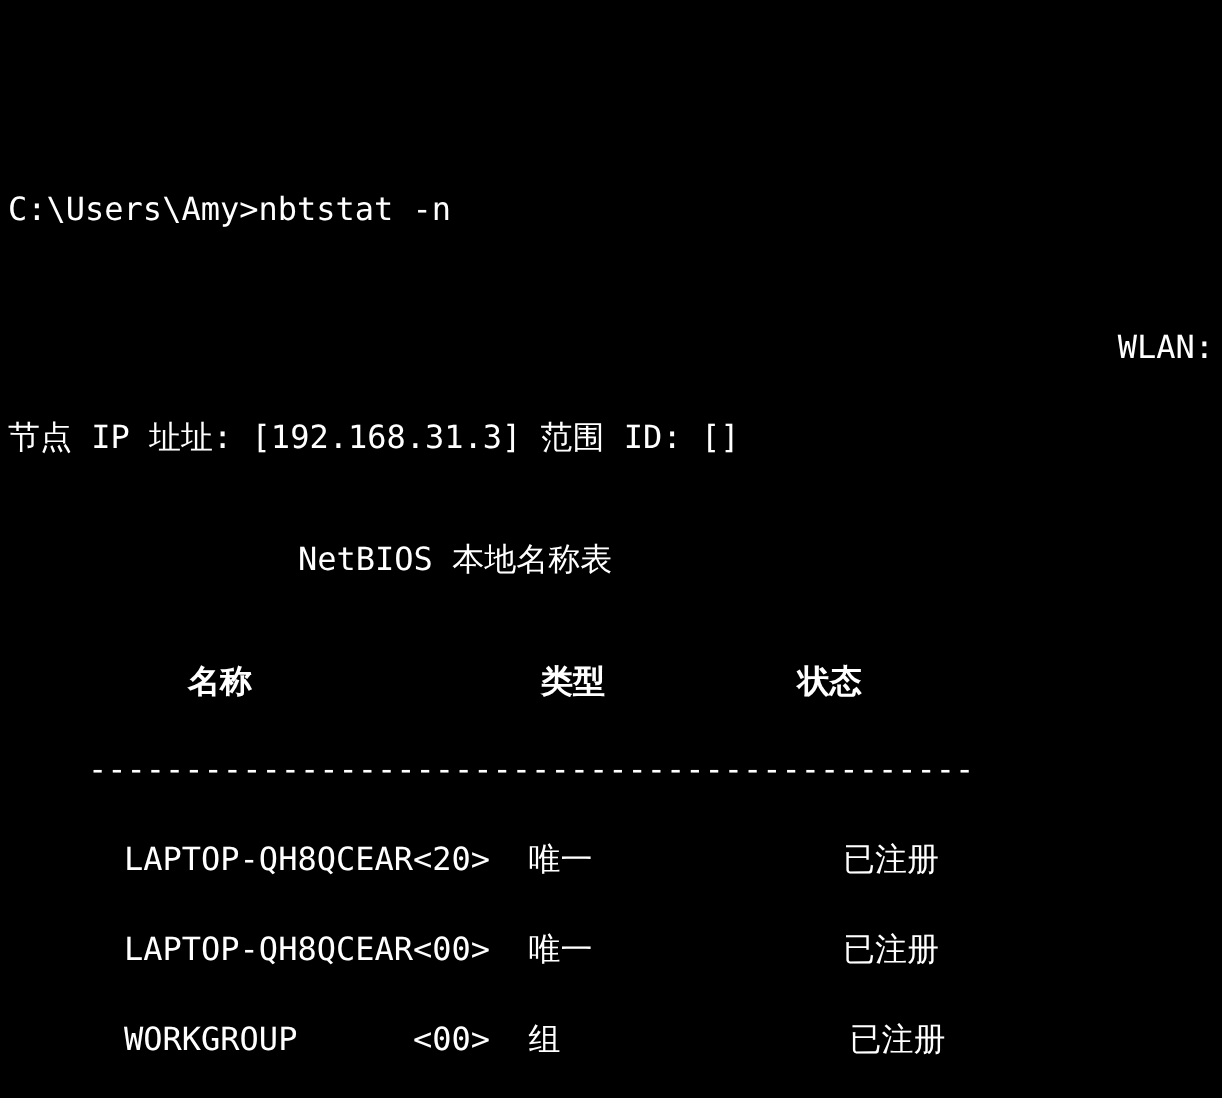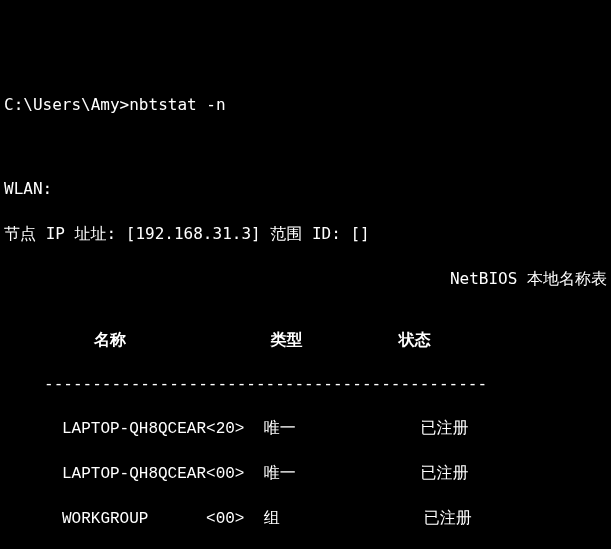--- a/index.html
+++ b/index.html
@@ -16,40 +16,41 @@
       padding: 4px;
       width: 611px;
       height: 549px;
       white-space: pre;
       overflow: hidden;
     }
     .prompt-line {
       margin-bottom: 20px;
     }
     .section-header {
-      margin-top: 20px;
+      margin-top: 5px;
+      text-align: right;
     }
     .node-line {
+      margin-bottom: 16px;
     }
     .title {
-      text-align: right;
+      text-align: left;
       padding-left: 145px;
       margin-bottom: 16px;
     }
     .headers {
       padding-left: 90px;
       font-weight: bold;
     }
     .divider {
       padding-left: 40px;
       letter-spacing: 0;
     }
     .row {
       padding-left: 58px;
-      font-family: Liberation Mono, monospace;
     }
   </style>
 </head>
 <body>
 
 
 
 <div class="prompt-line"><span>C:\Users\Amy&gt;</span><span>nbtstat -n</span></div>
 <div class="section-header">WLAN:</div>
 <div class="node-line">节点 IP 址址: [192.168.31.3] 范围 ID: []</div>

